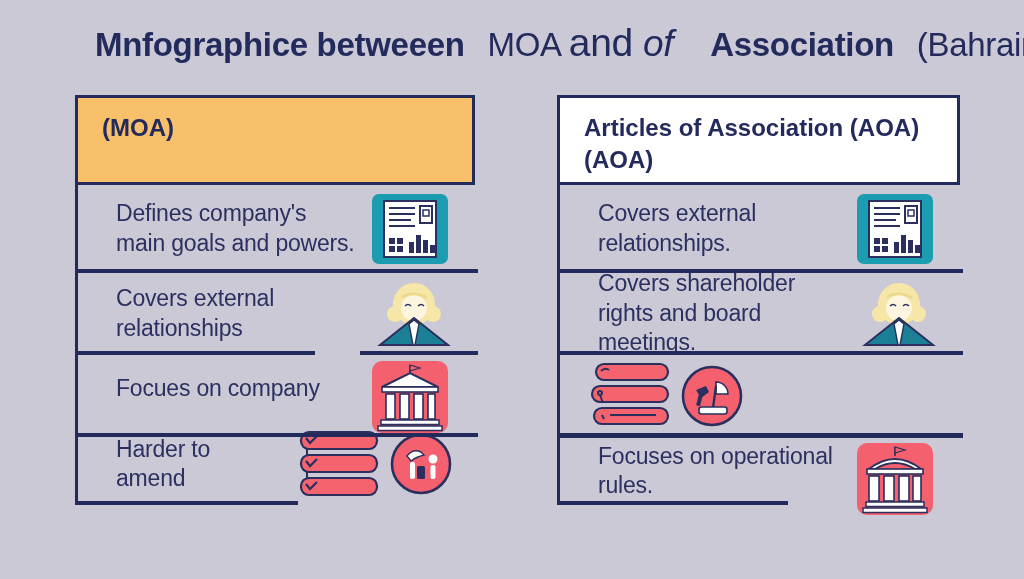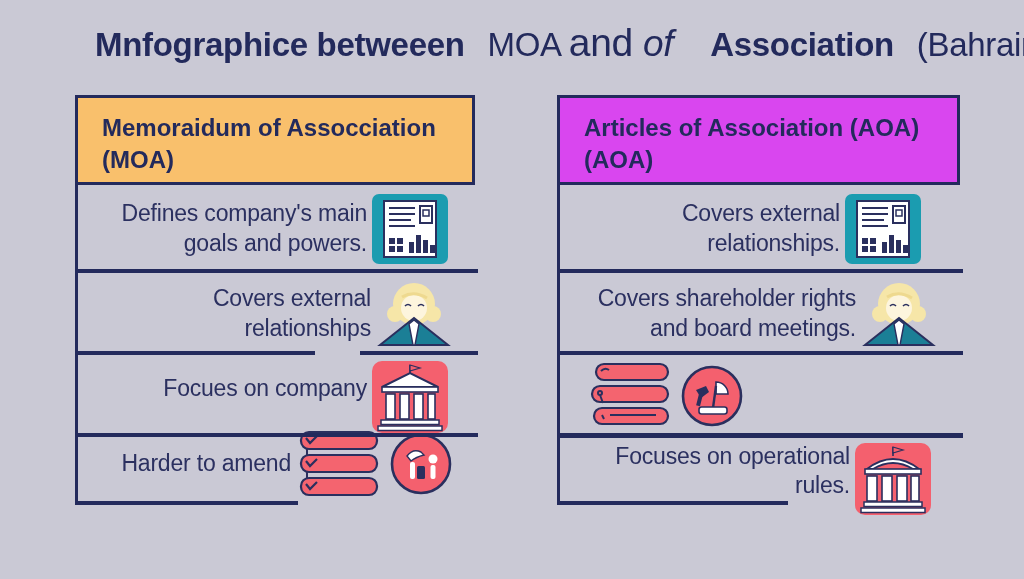--- a/index.html
+++ b/index.html
@@ -25,32 +25,32 @@
   
   .table{position:absolute;top:95px;}
   .table.moa{left:75px;width:400px;}
   .table.aoa{left:557px;width:403px;}
   .thead{
     box-sizing:border-box;height:90px;border:3px solid #232a5c;
     padding:14px 0 0 24px;font-weight:bold;font-size:24px;line-height:1.32;
     color:#232a5c;
   }
   .thead.orange{background:#f9c06c;}
-  .thead.pink{background:#d946ef;}
+  .thead.pink{background:#ffffff;}
   .tbody{
     position:relative;box-sizing:border-box;height:320px;
     border-left:3px solid #232a5c;
   }
   .row{
     box-sizing:border-box;display:flex;align-items:center;
     padding:0 22px 0 26px;overflow:visible;
   }
   .row .cell-text{
-    flex:1;margin:4px;font-size:23px;line-height:1.28;color:#2b3060;
-    font-weight:500;letter-spacing:-0.2px;text-align:right;
+    flex:1;margin:12px;font-size:23px;line-height:1.28;color:#2b3060;
+    font-weight:500;letter-spacing:-0.2px;
   }
   .r1{height:87px;}
   .r2{height:83px;}
   .r3{height:82px;}
   .r4{height:68px;}
   .icon{flex:0 0 auto;display:flex;align-items:center;justify-content:center;}
   .icon.doc{margin-right:4px;}
   .icon.bank{margin-bottom:-16px;margin-right:4px;}
   .icon.woman{margin-right:0;}
   .icon.check{margin-right:8px;}
@@ -68,21 +68,20 @@
 </style>
 </head>
 <body>
 
 <div class="canvas">
 
   <h1 class="title"><span class="seg b">Mnfographice betweeen</span><span class="gap"></span><span class="seg r"> MOA </span><span class="seg s">and</span><span class="seg i"> of </span><span class="seg b">Association</span><span class="gap"></span><span class="seg r"> (Bahrain</span></h1>
 
   <section class="table moa">
     <header class="thead orange">
-      <div>Memoraidum of Assocciation</div>
       <div>(MOA)</div>
     </header>
     <div class="tbody">
 
       <div class="row r1">
         <p class="cell-text" style="max-width:280px;">Defines company's main goals and powers.</p>
         <span class="icon doc">
           <svg width="78" height="72" viewBox="0 0 78 72">
             <rect x="1" y="1" width="76" height="70" rx="7" fill="#1b9cb0"></rect>
             <rect x="13" y="8" width="52" height="56" fill="#ffffff" stroke="#2a2f5e" stroke-width="2"></rect>

